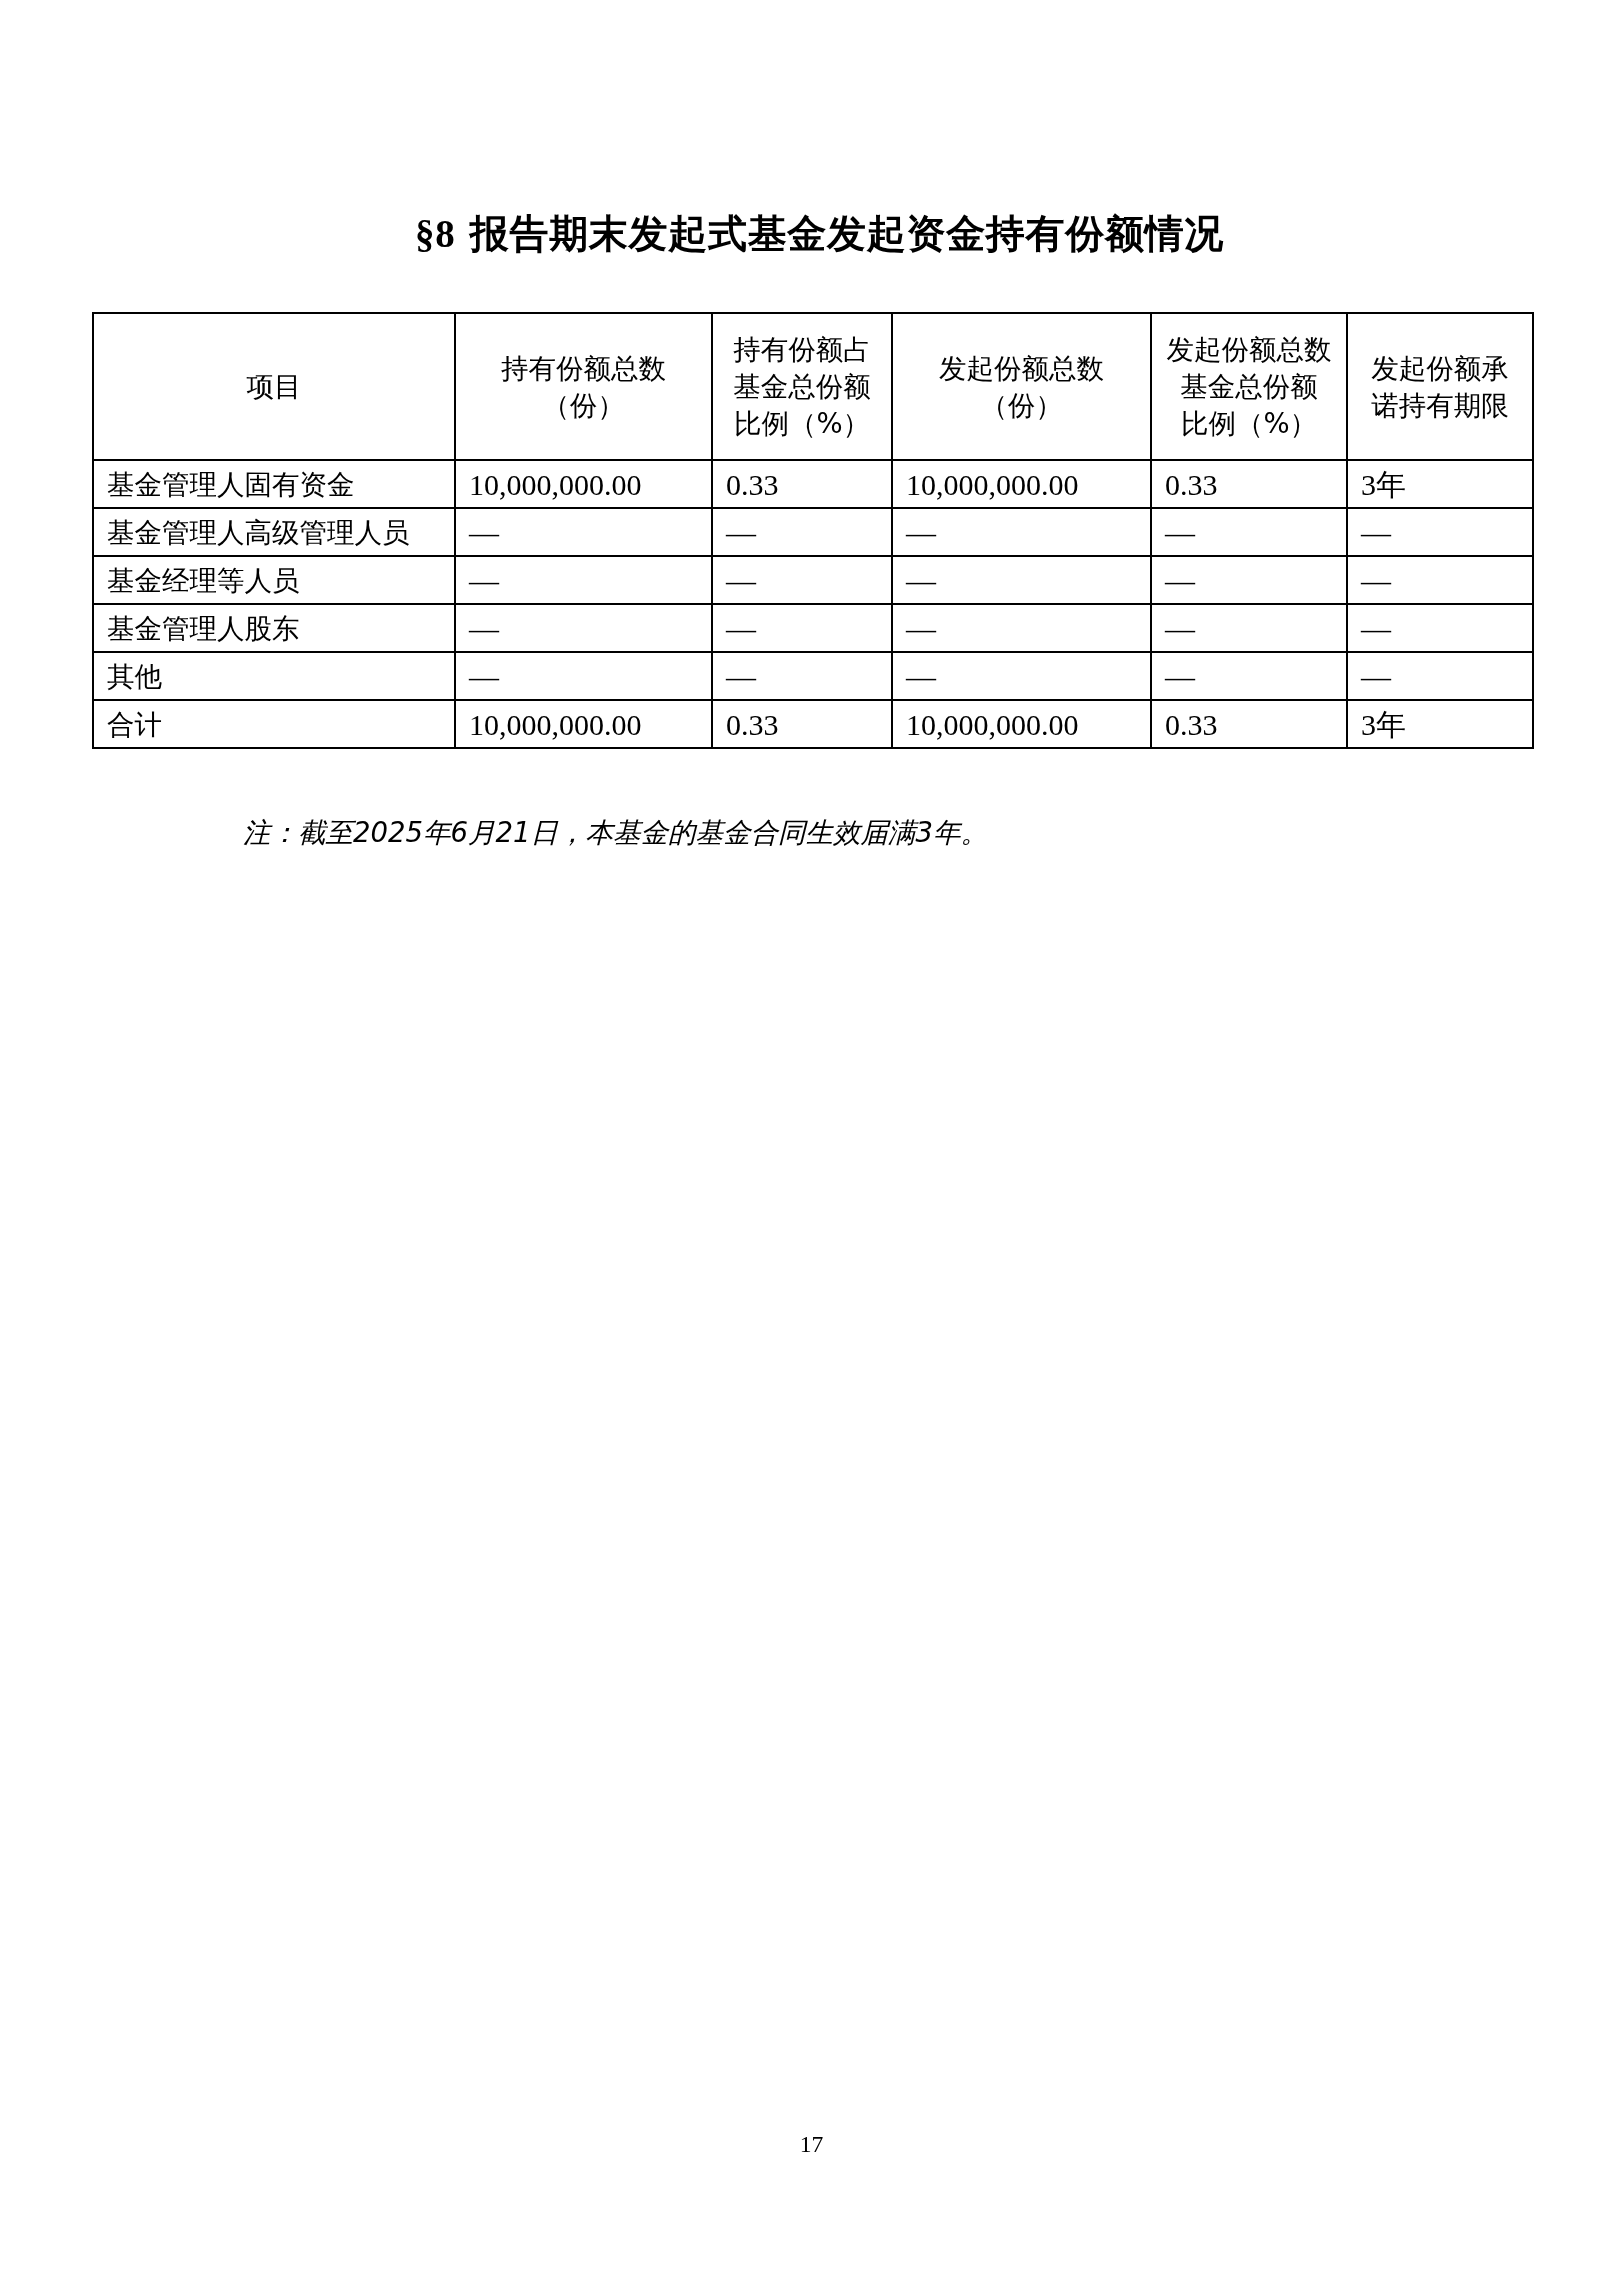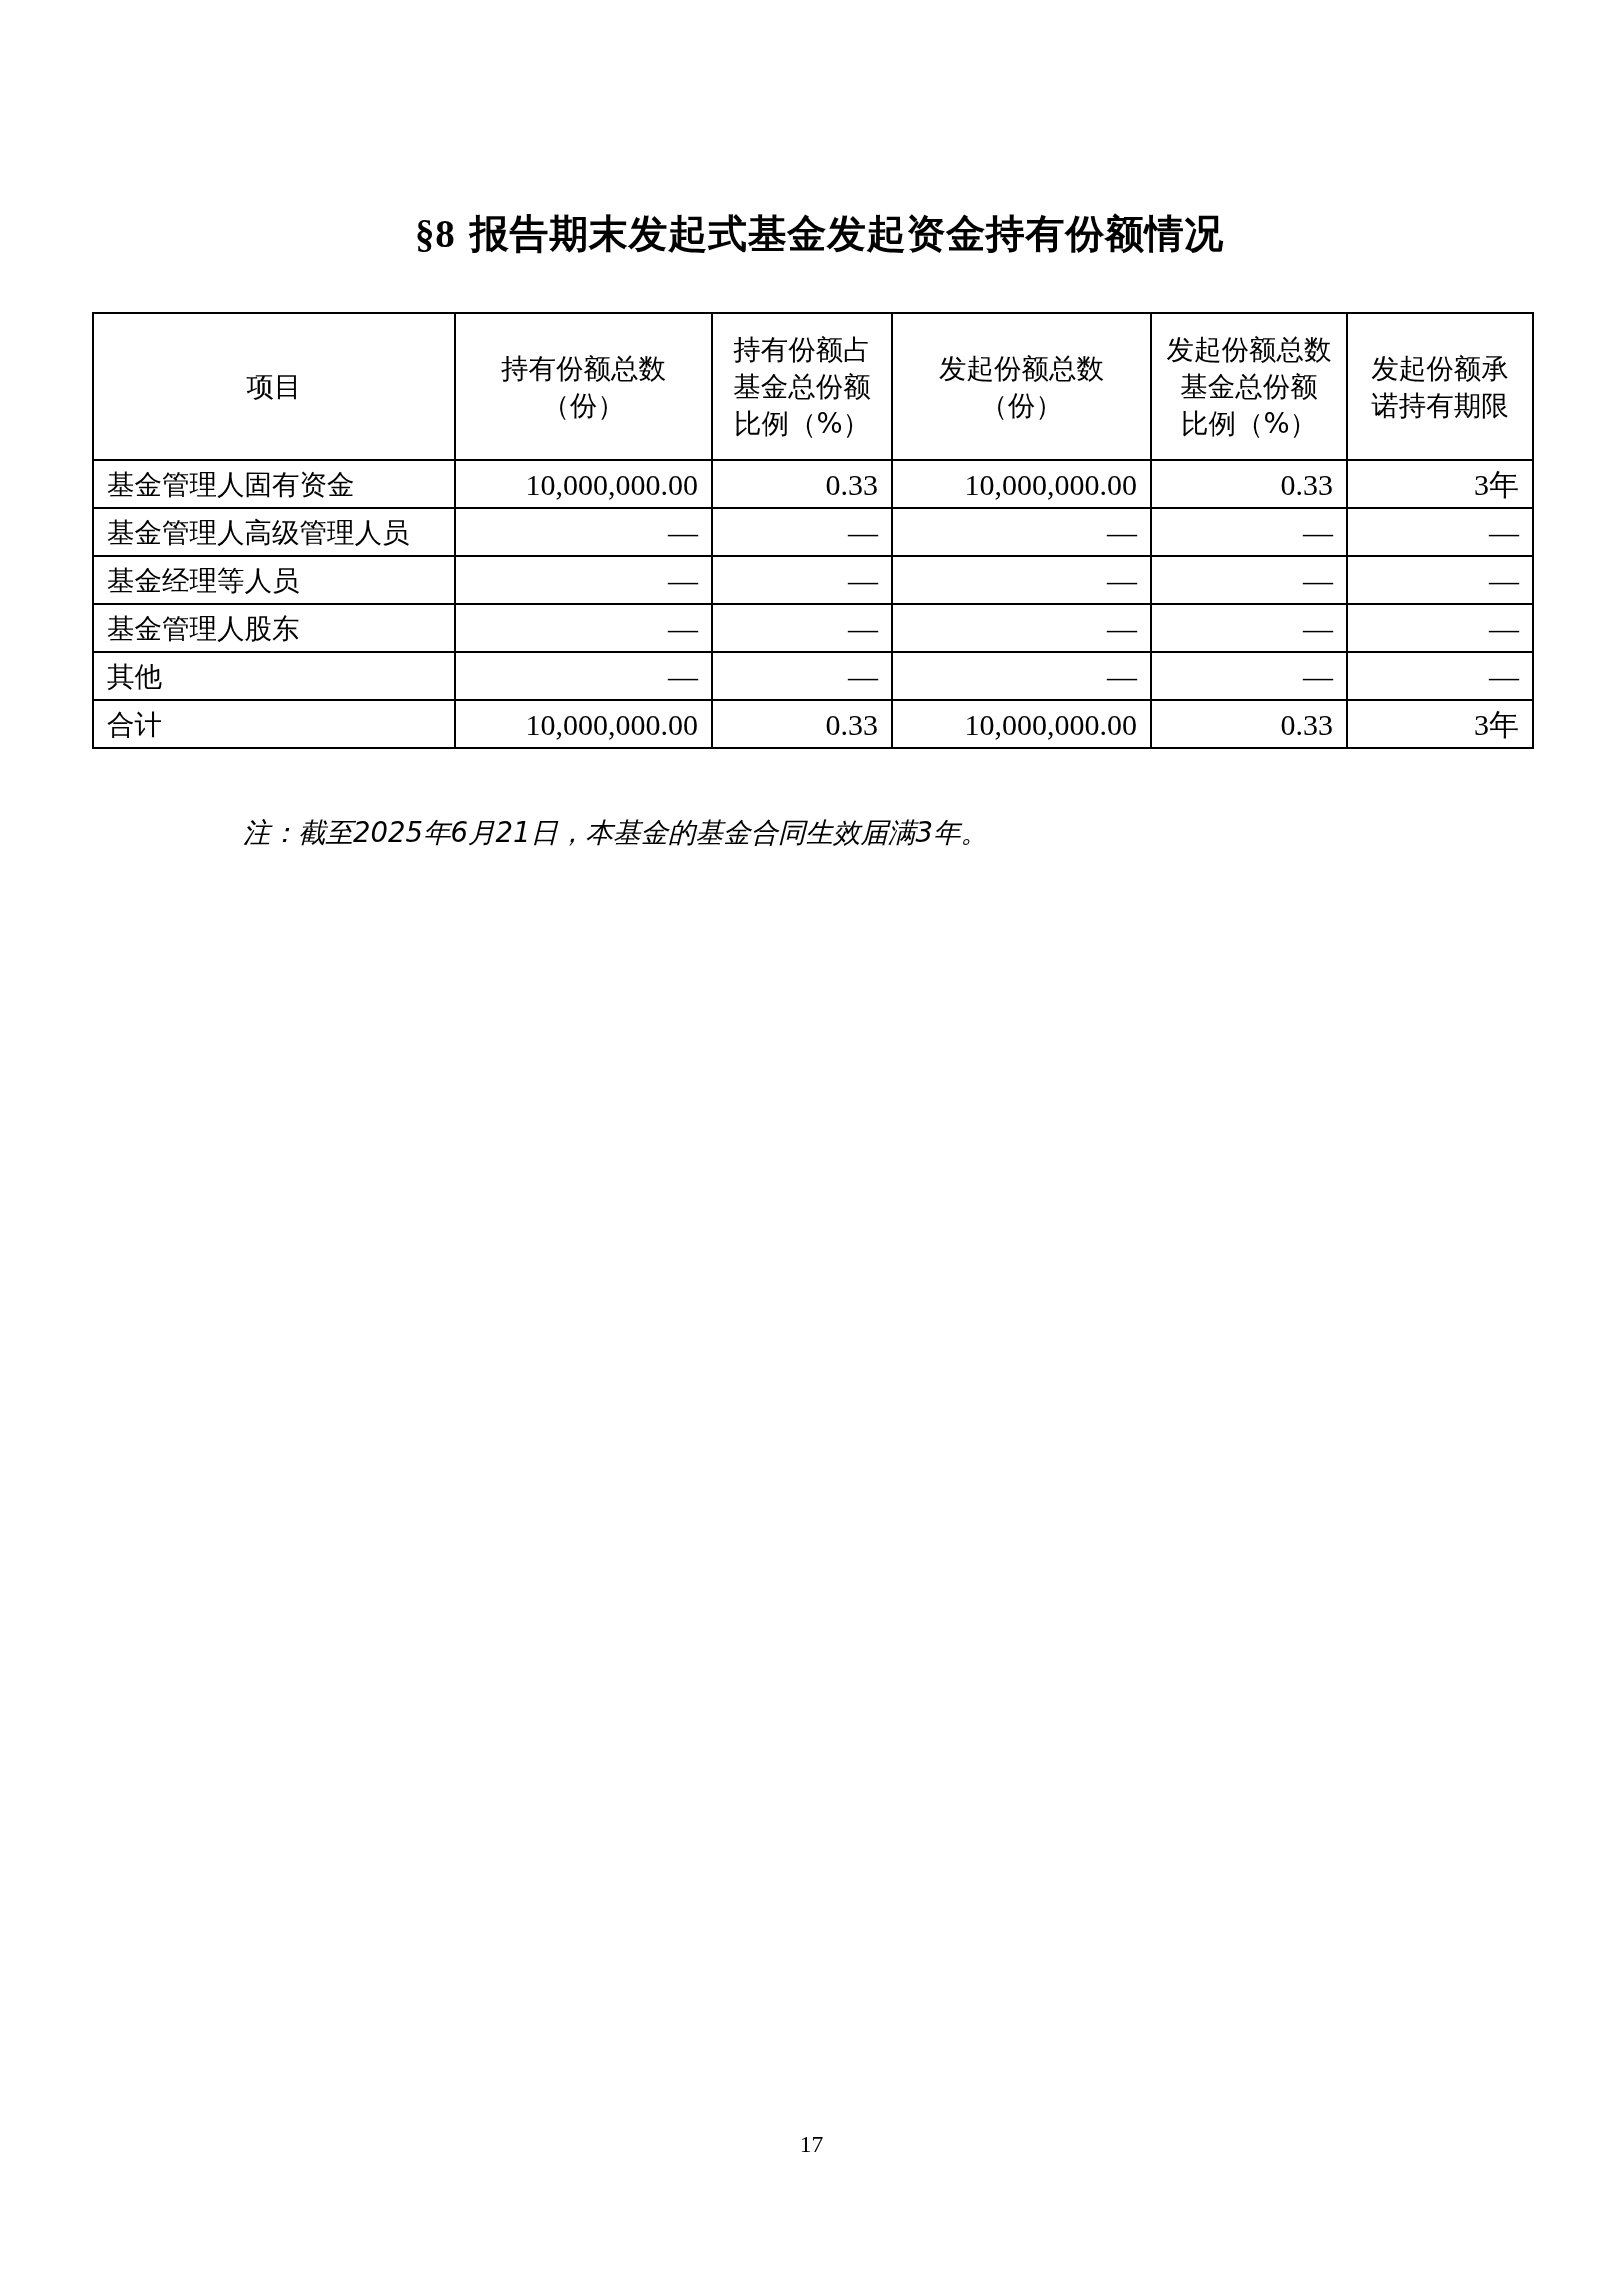--- a/index.html
+++ b/index.html
@@ -10,21 +10,21 @@
            font-size: 39px; line-height: 52px; letter-spacing: 0.7px; margin-left: 8px; }
   .title .sect { font-family: "Liberation Serif", serif; margin-right: 14.4px; }
   table.tbl { position: absolute; left: 92px; top: 312px; width: 1440px;
               border-collapse: collapse; table-layout: fixed; }
   table.tbl td, table.tbl th { border: 2px solid #000; font-weight: normal;
               font-size: 27.5px; padding: 0 13px; line-height: 37px; }
   table.tbl th { text-align: center; vertical-align: middle; height: 145px;
               font-family: "DejaVu Sans", "Liberation Sans", sans-serif; }
   table.tbl td { height: 46px; vertical-align: middle; }
   table.tbl td.label { text-align: left; font-family: "DejaVu Sans", "Liberation Sans", sans-serif; }
-  table.tbl td.num { text-align: right; font-family: "Liberation Serif", "DejaVu Serif", serif; font-size: 30px; }
+  table.tbl td.num { font-family: "Liberation Serif", "DejaVu Serif", serif; font-size: 30px; }
   .note { position: absolute; left: 243px; top: 814px; font-size: 27.5px; line-height: 37px;
           font-family: "DejaVu Sans", "Liberation Sans", sans-serif; font-style: italic; }
   .pageno { position: absolute; left: 0; width: 1623px; top: 2120px; text-align: center;
             font-size: 23.6px; font-family: "Liberation Serif", serif; margin-top: 11px; }
 </style>
 </head>
 <body>
 
 <div class="title">
   <span class="sect">§8</span><span>报告期末发起式基金发起资金持有份额情况</span>

